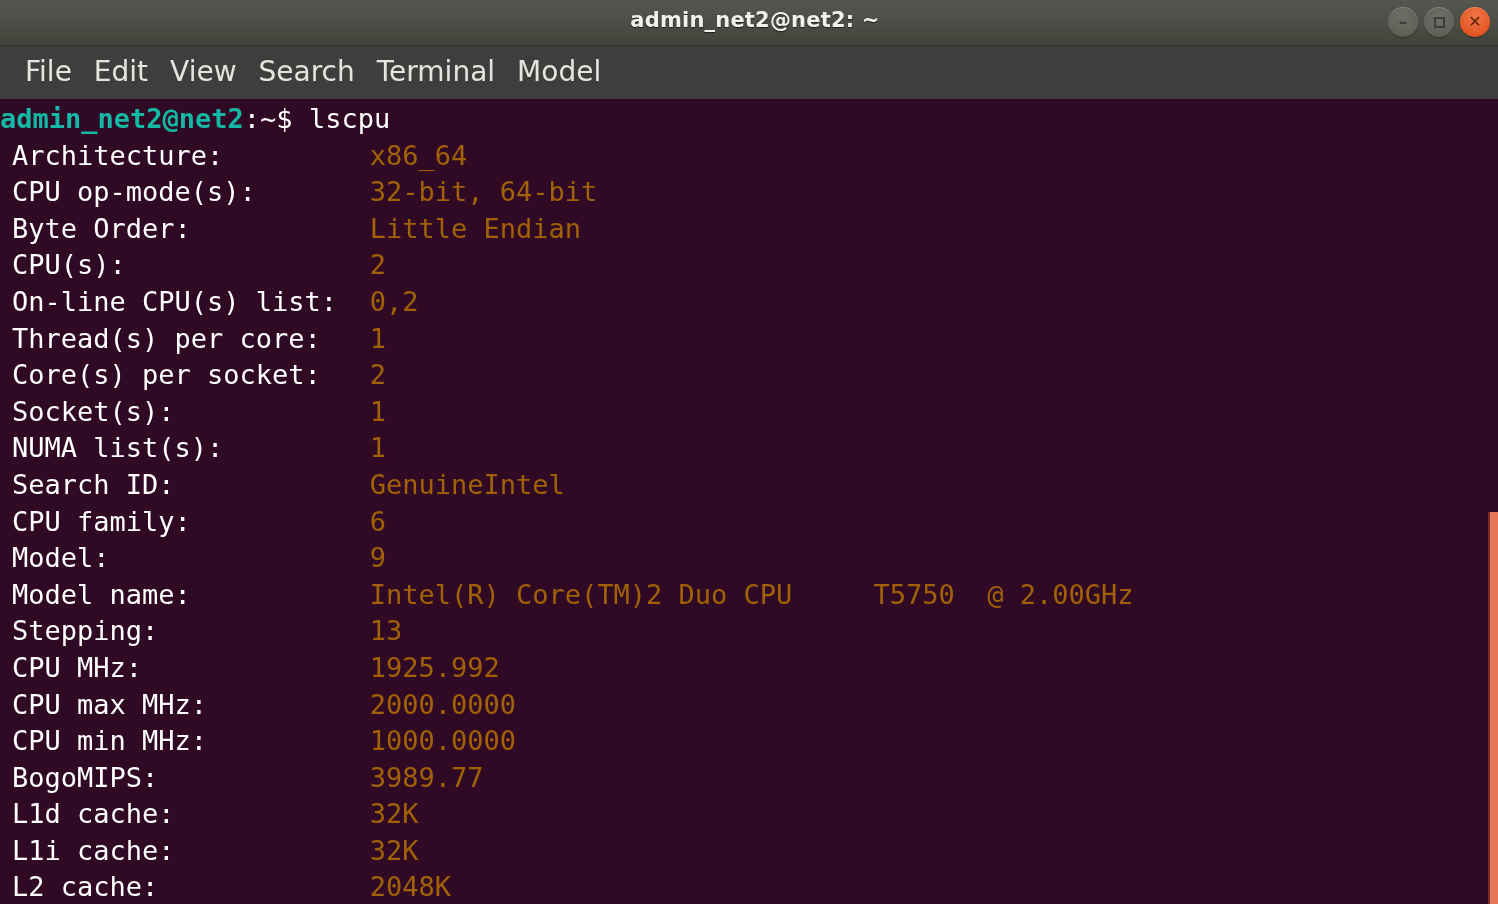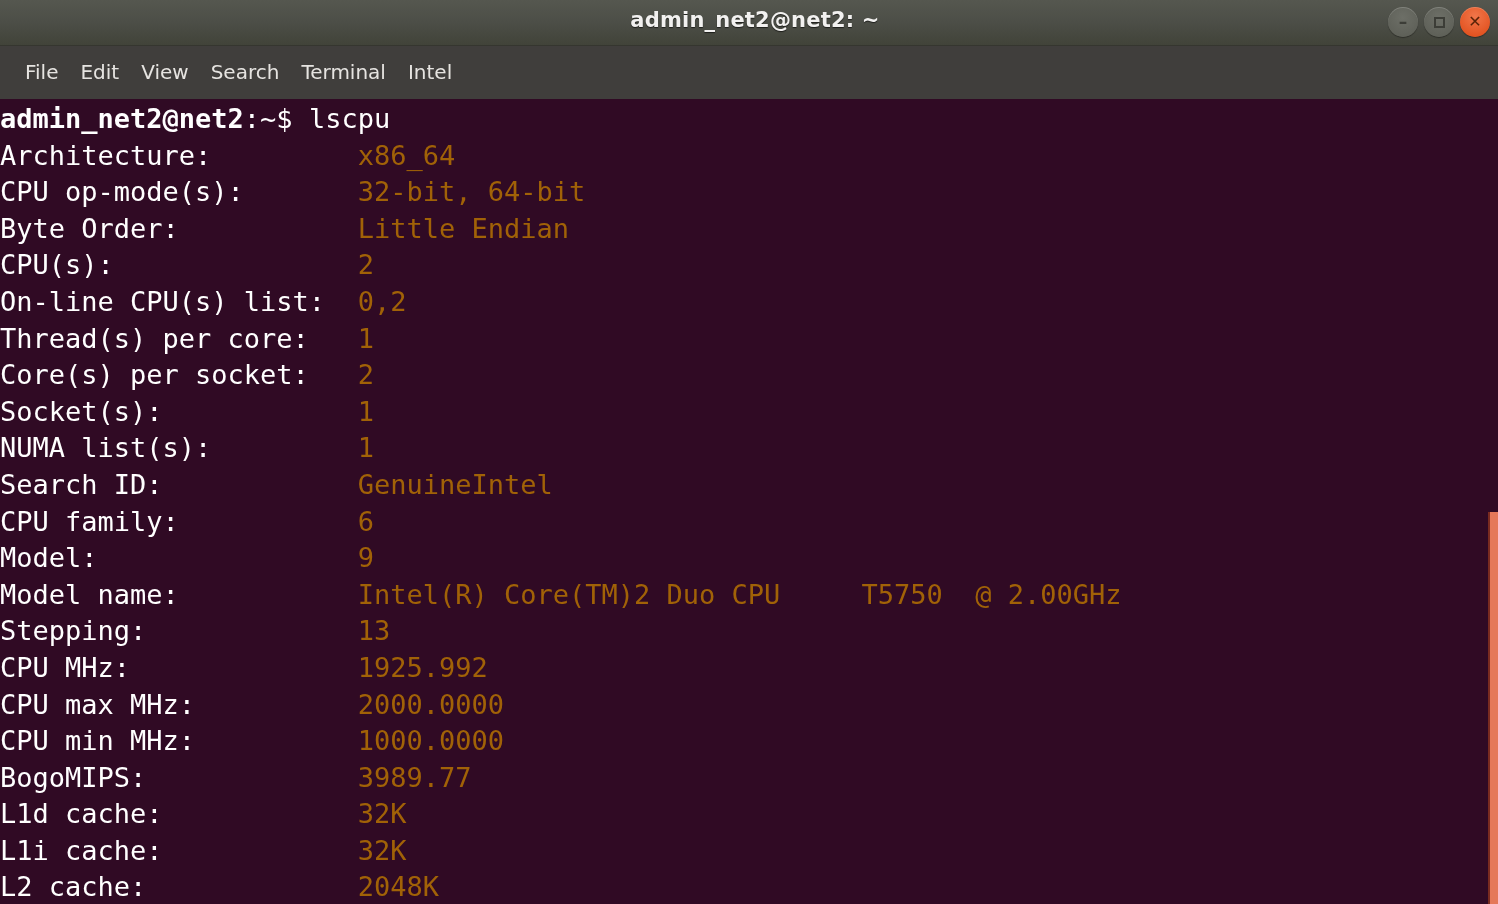--- a/index.html
+++ b/index.html
@@ -85,21 +85,21 @@
     width: 1498px;
     height: 53px;
     background: #403e3c;
     box-sizing: border-box;
     display: flex;
     align-items: center;
     padding-left: 14px;
   }
   .menu-item {
     font-family: "DejaVu Sans", sans-serif;
-    font-size: 20px;
+    font-size: 28px;
     color: #e6e4e1;
     padding: 2px 11px 4px 11px;
     cursor: default;
     white-space: nowrap;
   }
 
   
   #terminal {
     position: absolute;
     left: 0; top: 99px;
@@ -114,23 +114,23 @@
     top: 2px;
     margin: 0;
     font-family: "DejaVu Sans Mono", monospace;
     font-size: 27px;
     line-height: 36.6px;
     color: #ffffff;
     white-space: pre;
     letter-spacing: 0px;
     -webkit-font-smoothing: antialiased;
   }
-  .lbl { color: #ffffff; }
+  .lbl { color: #ffffff; padding-left: 12px; }
   .val { color: #a16207; }
-  .prompt-user { color: #ffffff; font-weight: bold; margin-top: 44px; }
+  .prompt-user { color: #14b8a6; font-weight: bold; margin-top: 44px; }
   .prompt-tail { color: #ffffff; }
   .cmd { color: #ffffff; margin-top: 39px; }
 
   
   #scrollbar-track {
     position: absolute;
     right: 0;
     top: 99px;
     width: 10px;
     height: 805px;
@@ -166,21 +166,21 @@
       </div>
     </div>
   </div>
 
   <div id="menubar">
     <div class="menu-item">File</div>
     <div class="menu-item">Edit</div>
     <div class="menu-item">View</div>
     <div class="menu-item">Search</div>
     <div class="menu-item">Terminal</div>
-    <div class="menu-item">Intel</div>
+    <div class="menu-item">Model</div>
   </div>
 
   <div id="terminal">
     <pre id="term-text"><span class="prompt-user">admin_net2@net2</span><span class="prompt-tail">:~$</span><span class="cmd"> lscpu</span>
 <span class="lbl">Architecture:</span>         <span class="val">x86_64</span>
 <span class="lbl">CPU op-mode(s):</span>       <span class="val">32-bit, 64-bit</span>
 <span class="lbl">Byte Order:</span>           <span class="val">Little Endian</span>
 <span class="lbl">CPU(s):</span>               <span class="val">2</span>
 <span class="lbl">On-line CPU(s) list:</span>  <span class="val">0,2</span>
 <span class="lbl">Thread(s) per core:</span>   <span class="val">1</span>

